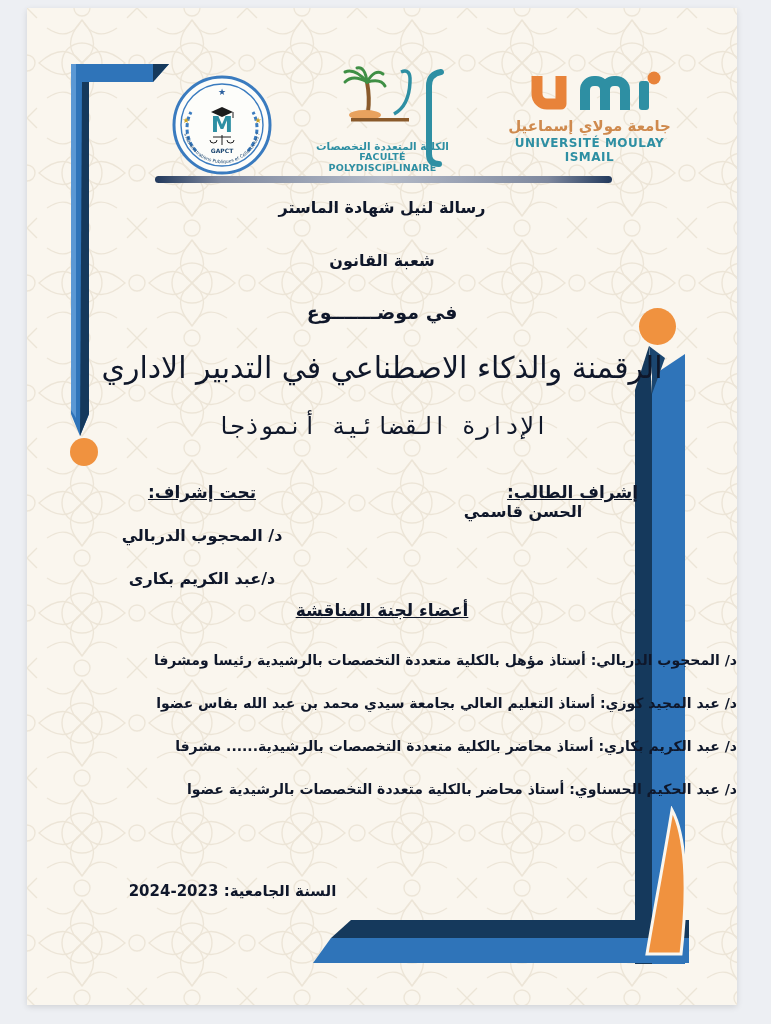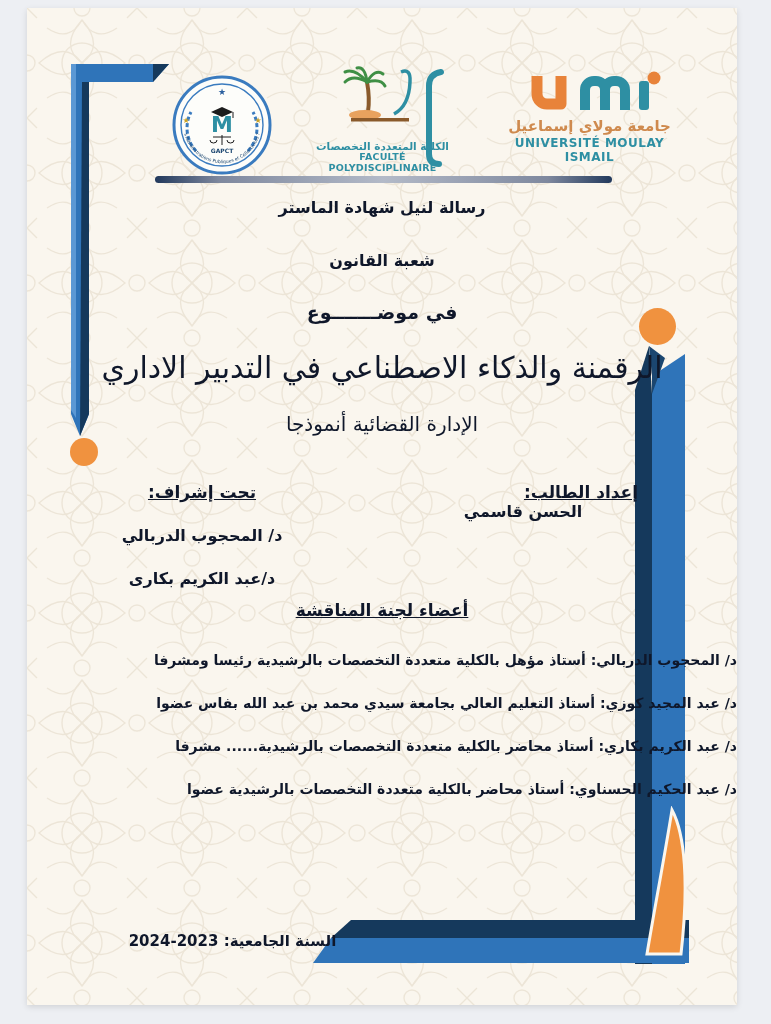--- a/index.html
+++ b/index.html
@@ -13,21 +13,21 @@
   }
   .pattern { position:absolute; inset:0; z-index:0; opacity:.5; }
   .layer { position:absolute; z-index:2; }
   .ar { direction:rtl; unicode-bidi:embed; color:#0f172a; }
   .center { left:0; width:710px; text-align:center; }
 
   .intro-line   { font-size:16px; font-weight:bold; }
   .subject-line { font-size:19px; font-weight:bold; }
   .title-line   { font-family:"DejaVu Serif","DejaVu Sans",serif; font-weight:400; }
   .title-1 { font-size:30px; }
-  .title-2 { font-size:20px; }
+  .title-2 { font-size:24px;font-family:Liberation Mono, monospace; }
 
   .divider {
     position:absolute; left:128px; top:168px; width:457px; height:7px; z-index:2;
     border-radius:4px;
     background:linear-gradient(90deg,#22395c 0%,#7e889e 14%,#b3bac8 50%,#7e889e 86%,#22395c 100%);
   }
 
   .credit-col { position:absolute; top:474px; z-index:2; }
   .credit-col .lbl { font-size:17px; font-weight:bold; text-decoration:underline; }
   .credit-col .nm  { font-size:16px; font-weight:bold; }
@@ -40,21 +40,21 @@
   .committee-heading {
     position:absolute; top:592px; z-index:2;
     font-size:17px; font-weight:bold; text-decoration:underline;
   }
   .members { position:absolute; top:642px; left:0; width:710px; z-index:2; }
   .member-line {
     font-size:14px; font-weight:bold; text-align:right;
     line-height:20px; margin-bottom:23px; white-space:nowrap;
   }
   .year {
-    position:absolute; left:98px; top:924px; width:215px; z-index:2;
+    position:absolute; left:98px; top:874px; width:215px; z-index:2;
     font-size:15px; font-weight:bold; text-align:center;
   }
 
   .dot { position:absolute; border-radius:50%; background:#f0923f; z-index:3; }
   .dot-left  { left:43px;  top:430px; width:28px; height:28px; }
   .dot-right { left:612px; top:300px; width:37px; height:37px; }
 
   .logo-caption { line-height:1.15; text-align:center; }
 </style>
 </head>
@@ -173,21 +173,21 @@
     <div class="divider"></div>
 
     <div class="layer ar center intro-line" style="top:190px;">رسالة لنيل شهادة الماستر</div>
     <div class="layer ar center intro-line" style="top:243px;">شعبة القانون</div>
     <div class="layer ar center subject-line" style="top:293px;">في موضـــــــوع</div>
 
     <div class="layer ar center title-line title-1" style="top:342px;">الرقمنة والذكاء الاصطناعي في التدبير الاداري</div>
     <div class="layer ar center title-line title-2" style="top:404px;">الإدارة القضائية أنموذجا</div>
 
     <div class="credit-col col-right ar">
-      <div class="lbl">إعداد الطالب:</div>
+      <div class="lbl">إشراف الطالب:</div>
       <div class="nm">الحسن قاسمي</div>
     </div>
     <div class="credit-col col-left ar">
       <div class="lbl">تحت إشراف:</div>
       <div class="nm">د/ المحجوب الدربالي</div>
       <div class="nm">د/عبد الكريم بكارى</div>
     </div>
 
     <div class="layer ar center committee-heading" style="top:592px;">أعضاء لجنة المناقشة</div>
     <div class="members ar">

